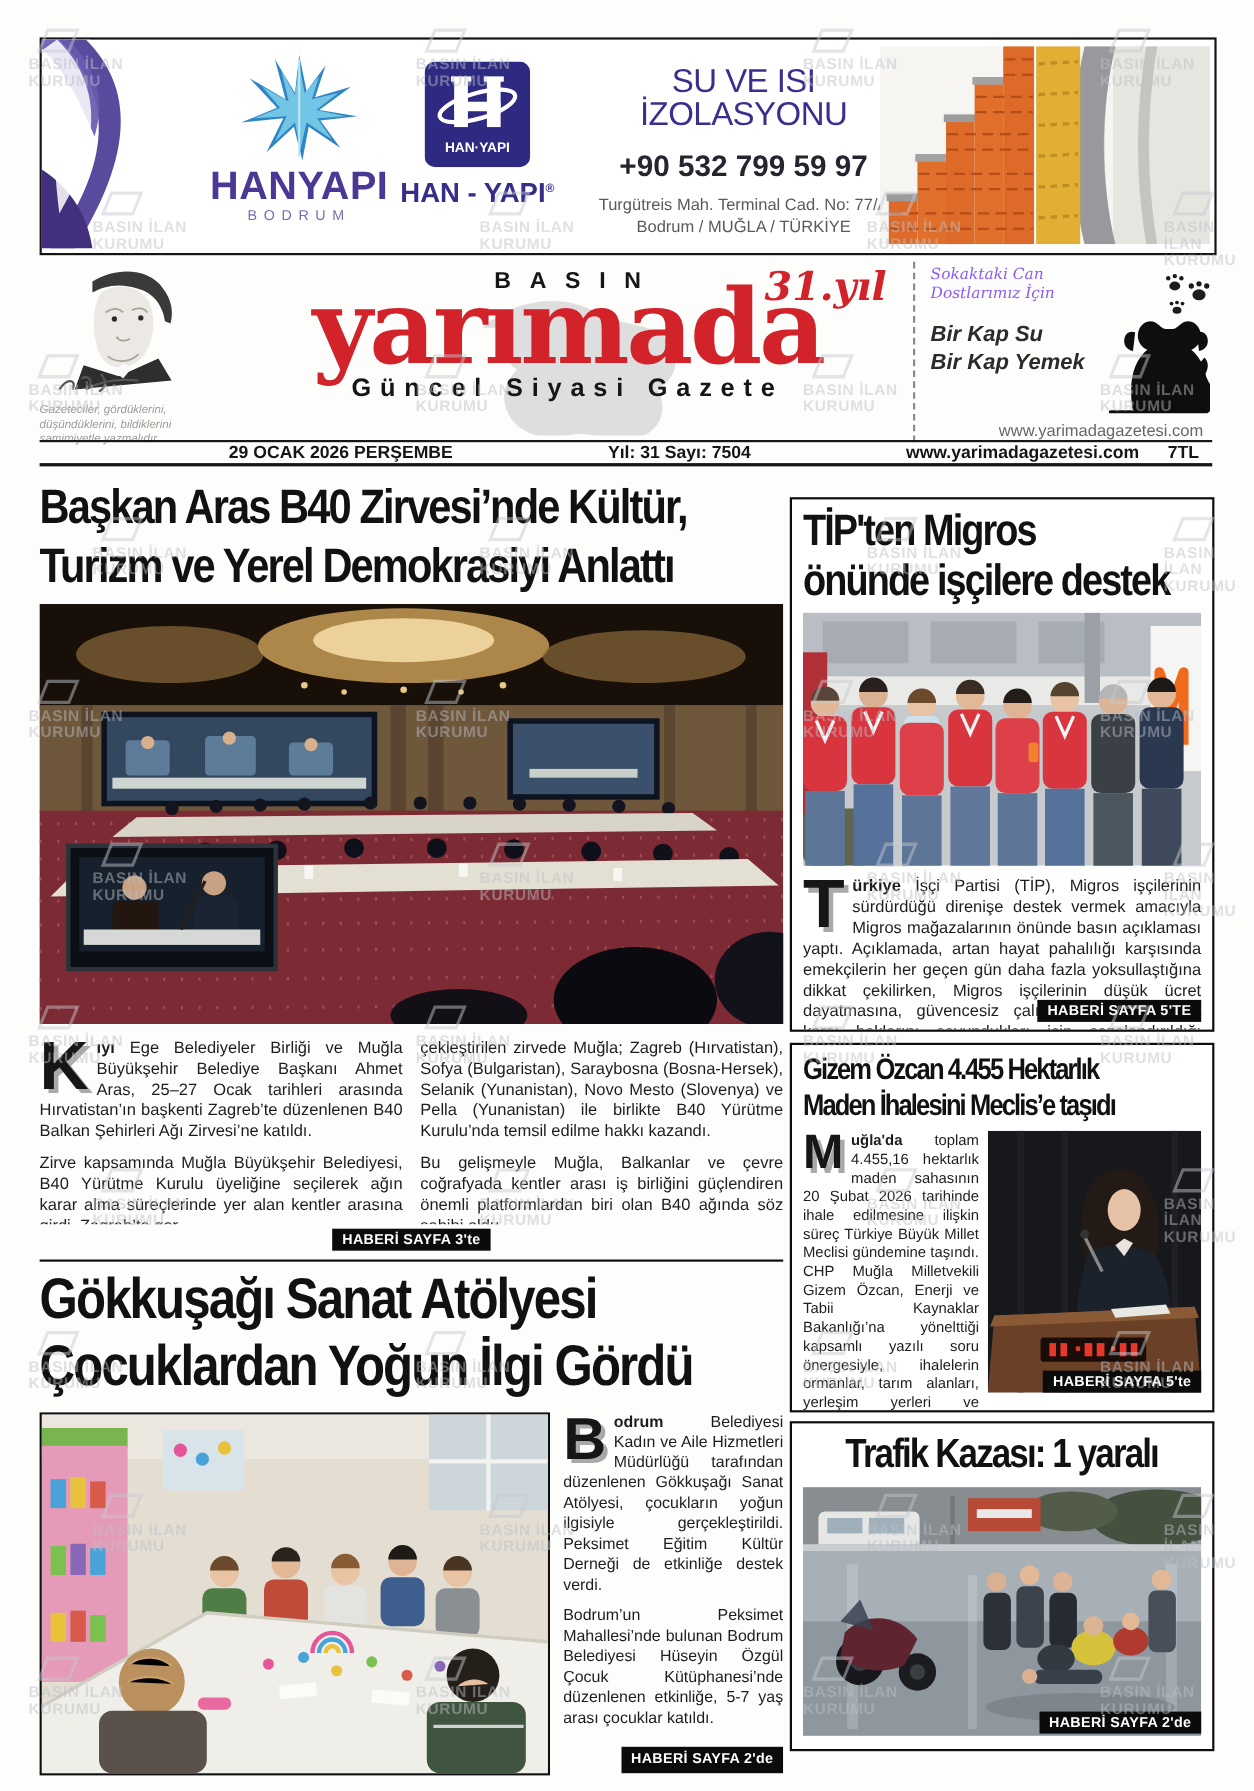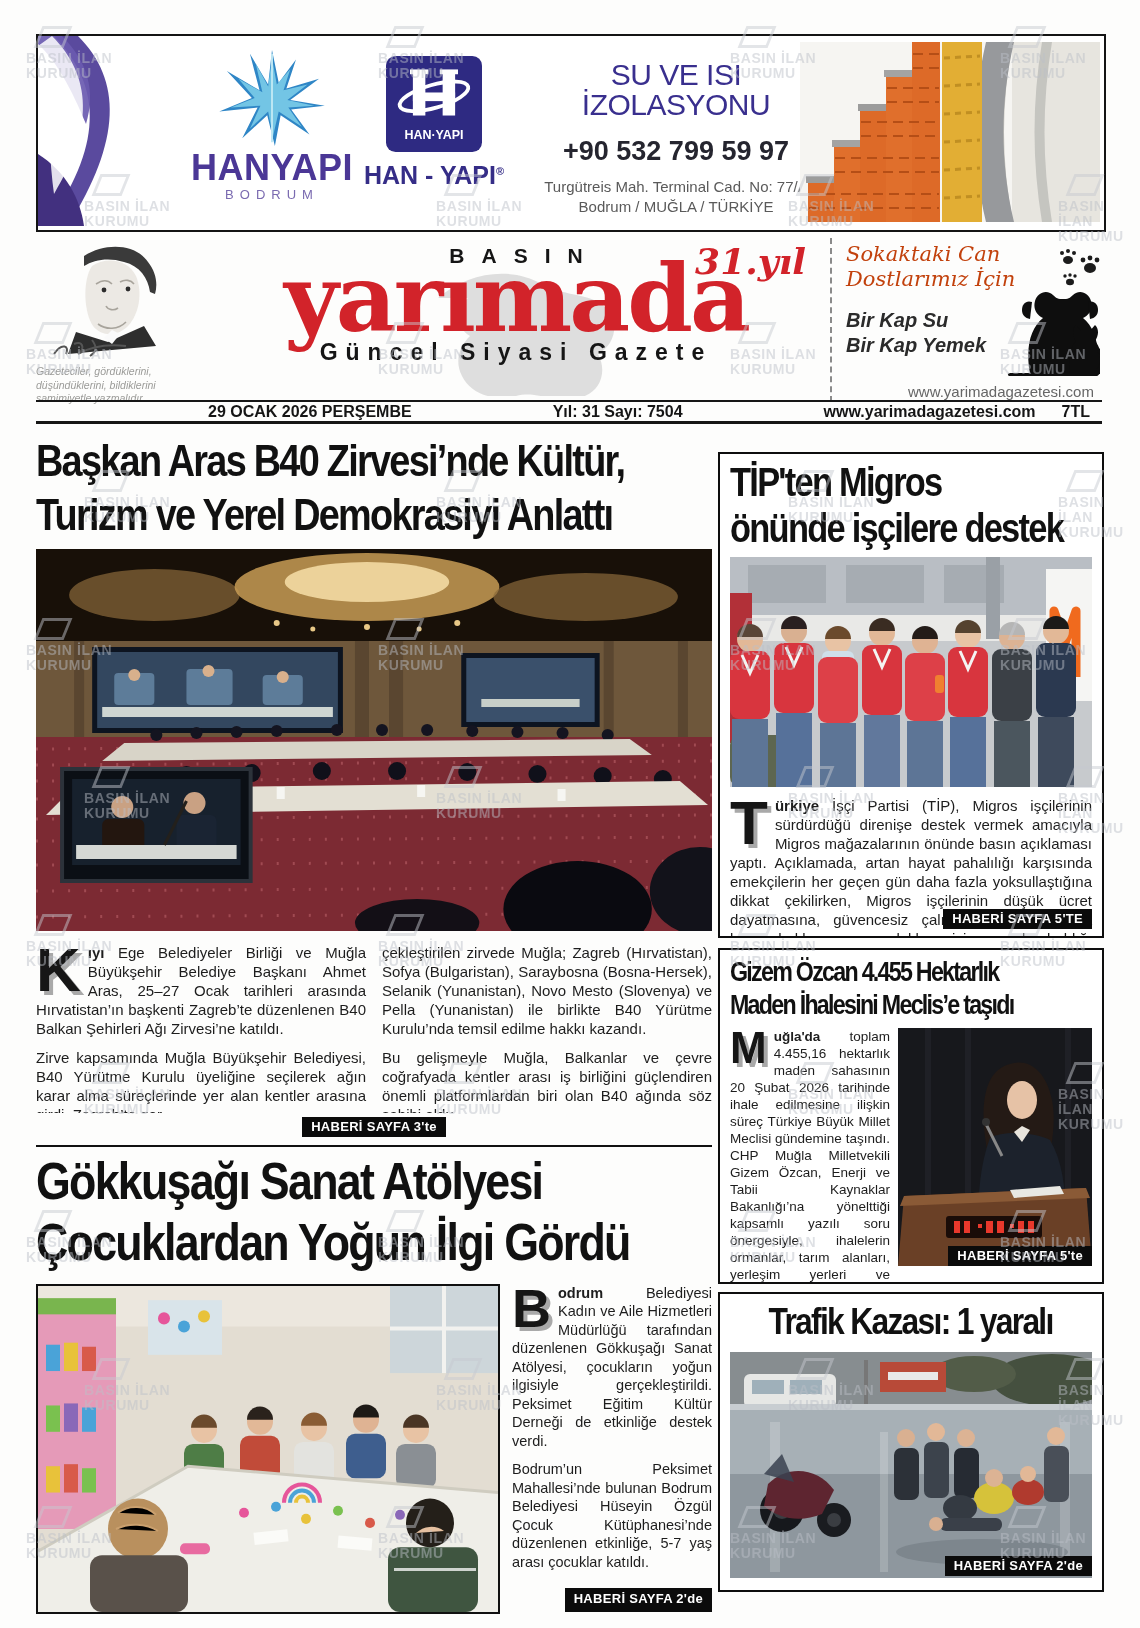--- a/index.html
+++ b/index.html
@@ -34,21 +34,21 @@
   .quote{font-size:10.5px;font-style:italic;color:#9b9b98;line-height:1.3;margin-top:3px;}
   #mast-center{left:180px;top:0;width:600px;height:160px;text-align:center;}
   #map-blob{left:190px;top:18px;z-index:0;}
   .city{position:relative;z-index:1;font-size:21px;font-weight:bold;letter-spacing:17px;padding-left:17px;margin-top:6px;}
   .title{position:relative;z-index:1;font-family:"DejaVu Serif",serif;font-weight:bold;font-size:94px;
          color:#d2232a;line-height:.9;margin-top:-12px;letter-spacing:-3px;}
   .tagline{position:relative;z-index:1;font-size:23px;font-weight:bold;letter-spacing:8px;margin-top:-2px;}
   .years{position:absolute;right:10px;top:2px;z-index:1;font-family:"DejaVu Serif",serif;font-style:italic;
          font-weight:bold;font-size:36px;color:#d2232a;}
   #mast-promo{right:0;top:0;width:256px;height:160px;border-left:2px dashed #8a8a8a;padding:4px 0 0 14px;}
-  .promo-script{font-family:"DejaVu Serif",serif;font-style:italic;font-size:21px;color:#c2410c;line-height:1.2;}
+  .promo-script{font-family:"DejaVu Serif",serif;font-style:italic;font-size:14px;color:#8b5cf6;line-height:1.2;}
   .bowl-lines{font-size:20px;font-weight:bold;font-style:italic;color:#2b2b2b;margin-top:16px;line-height:1.25;}
   #paws{position:absolute;right:0;top:10px;}
   #dogcat{position:absolute;right:2px;top:52px;}
   .promo-site{position:absolute;bottom:2px;left:76px;font-size:15px;color:#666;}
 
   
   #dateline{left:36px;top:400px;width:1066px;height:24px;border-top:2px solid #161616;border-bottom:3px solid #161616;
             display:flex;align-items:center;justify-content:space-between;font-weight:bold;font-size:16px;
             padding:0 12px 0 172px;box-sizing:border-box;}
   .dl-right{display:flex;gap:26px;}

